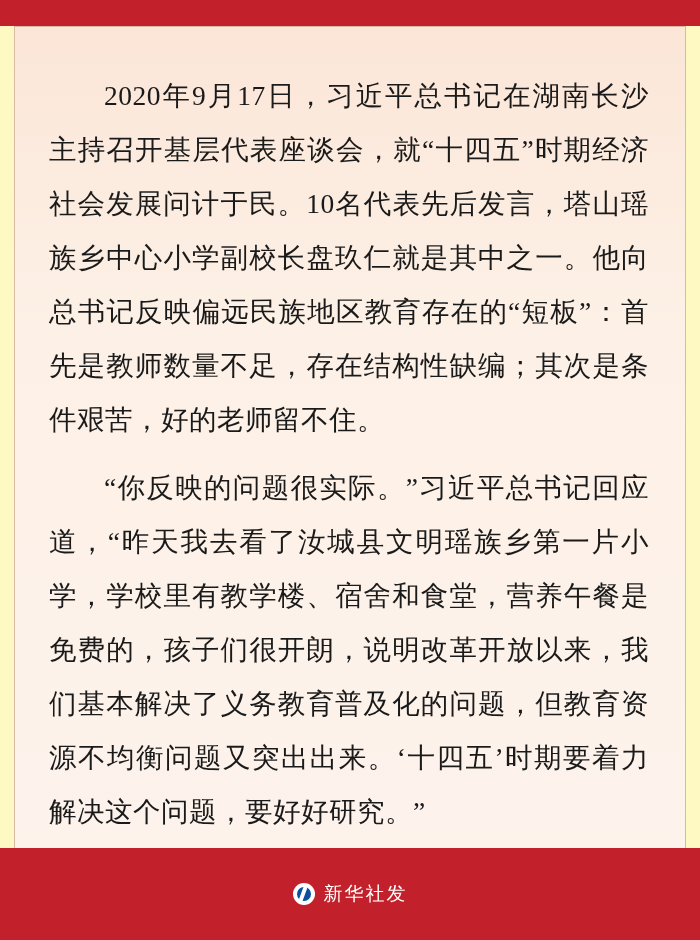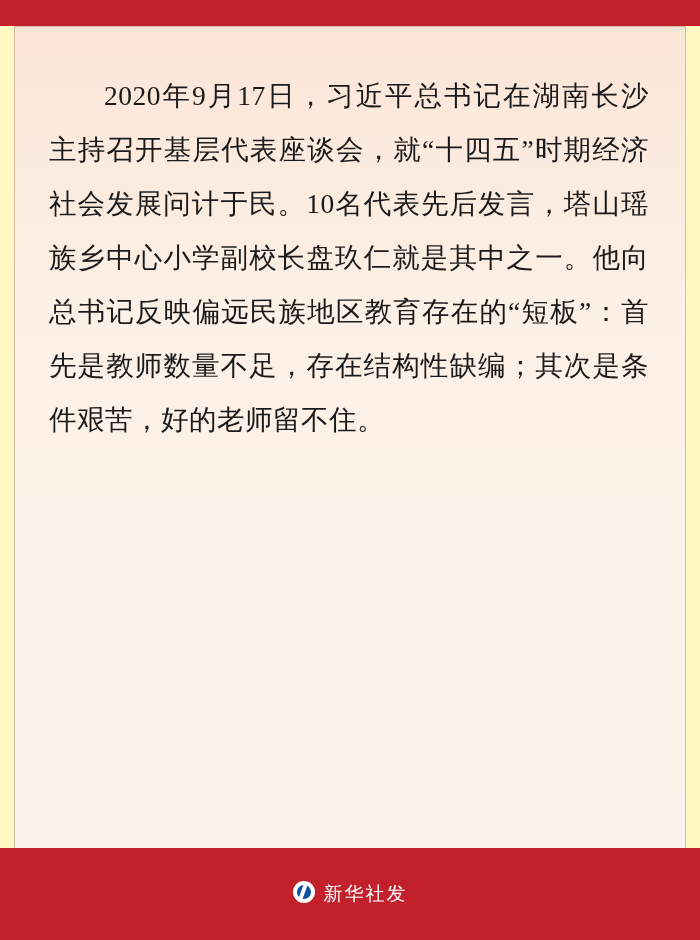--- a/index.html
+++ b/index.html
@@ -46,21 +46,21 @@
     bottom: 0;
     width: 700px;
     height: 92px;
     background: #c2202a;
     display: flex;
     align-items: center;
     justify-content: center;
   }
   .footer-inner {
     display: flex;
-    align-items: flex-start;
+    align-items: center;
     gap: 9px;
   }
   .xinhua-logo {
     width: 22px;
     height: 22px;
     border-radius: 50%;
     background: #ffffff;
     position: relative;
     display: inline-block;
   }
@@ -130,20 +130,21 @@
 <body>
 
 <div class="poster">
 
   <div class="top-bar"></div>
   <div class="banner-tab"></div>
 
   <div class="page">
     <div class="content">
       <p class="para">2020年9月17日，习近平总书记在湖南长沙主持召开基层代表座谈会，就“十四五”时期经济社会发展问计于民。10名代表先后发言，塔山瑶族乡中心小学副校长盘玖仁就是其中之一。他向总书记反映偏远民族地区教育存在的“短板”：首先是教师数量不足，存在结构性缺编；其次是条件艰苦，好的老师留不住。</p>
+      <p class="para second">“你反映的问题很实际。”习近平总书记回应道，“昨天我去看了汝城县文明瑶族乡第一片小学，学校里有教学楼、宿舍和食堂，营养午餐是免费的，孩子们很开朗，说明改革开放以来，我们基本解决了义务教育普及化的问题，但教育资源不均衡问题又突出出来。‘十四五’时期要着力解决这个问题，要好好研究。”</p>
     </div>
   </div>
 
   <div class="footer">
     <div class="footer-inner">
       <span class="xinhua-logo"></span>
       <span class="footer-text">新华社发</span>
     </div>
   </div>
 

